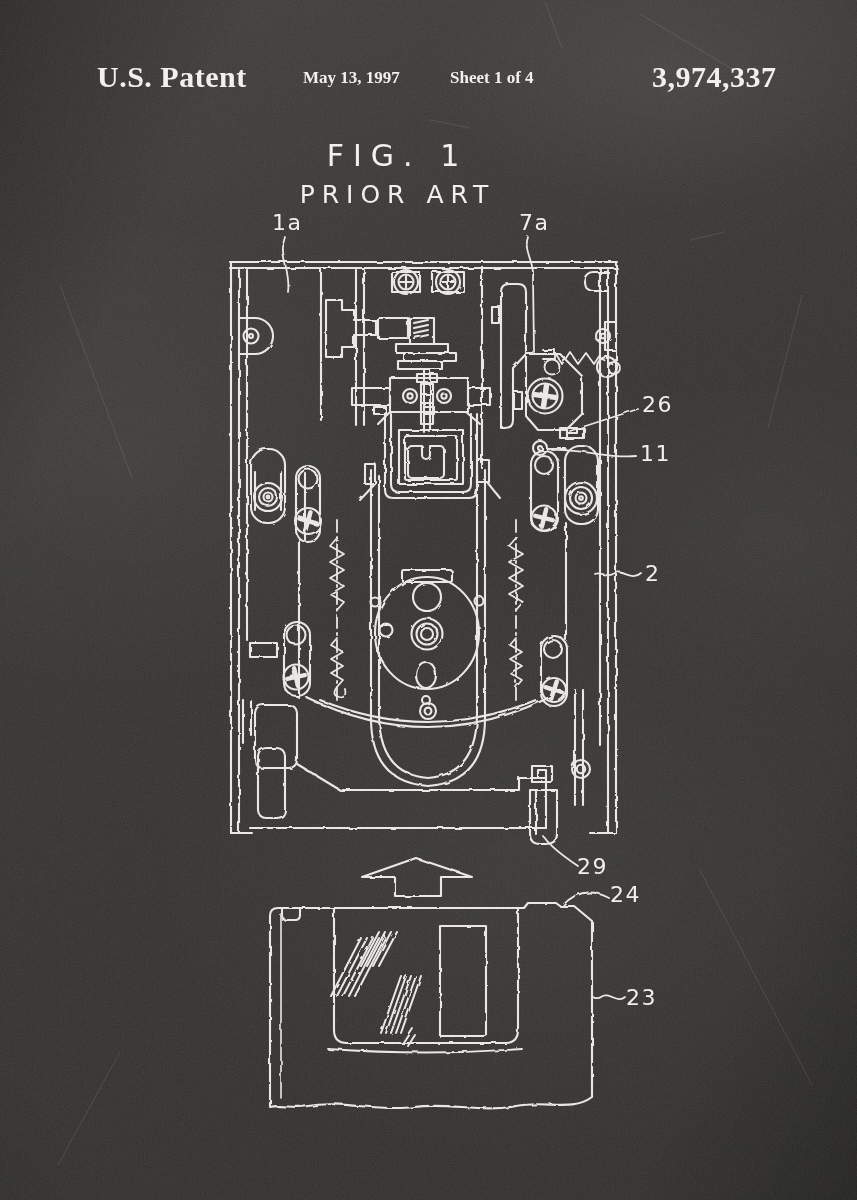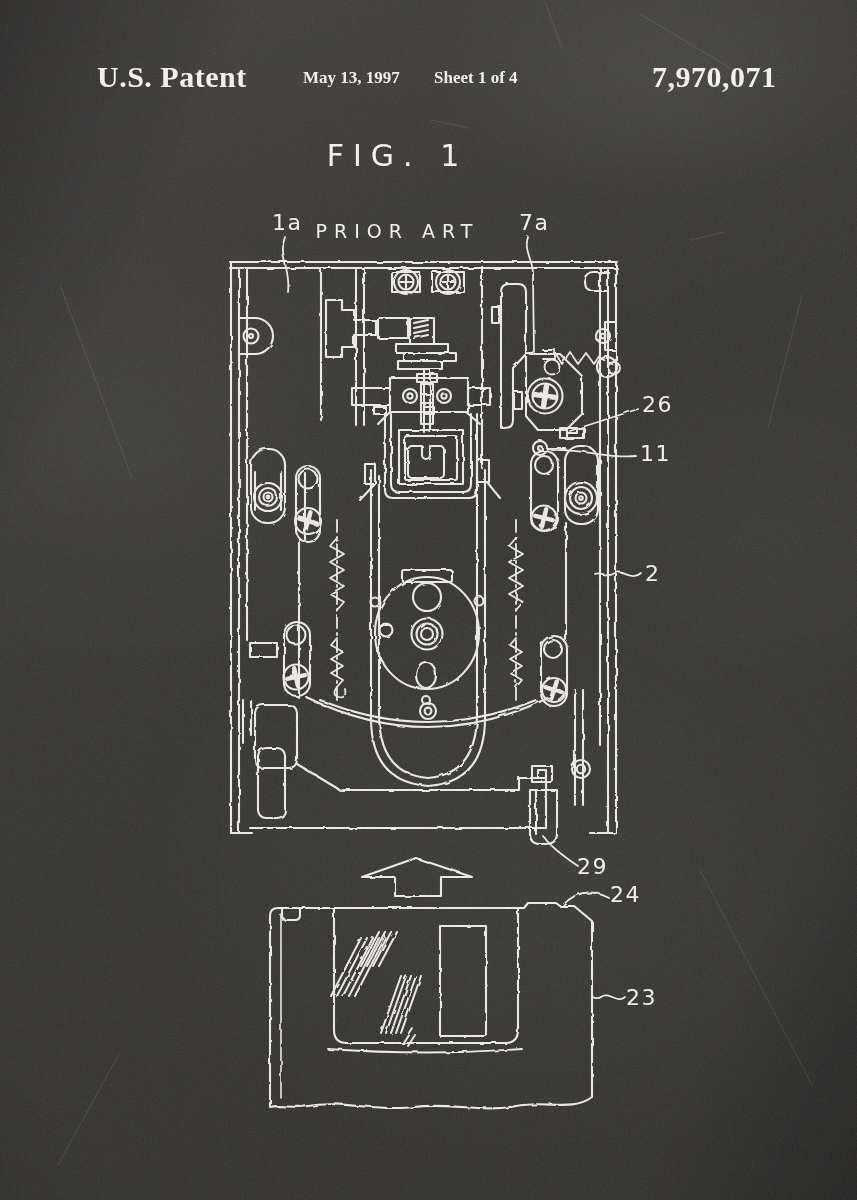--- a/index.html
+++ b/index.html
@@ -16,37 +16,37 @@
   .vignette{position:absolute;inset:0;pointer-events:none;
     background:radial-gradient(ellipse 120% 115% at 50% 45%, transparent 55%, rgba(0,0,0,0.42) 100%);}
   .corner-shade{position:absolute;inset:0;pointer-events:none;
     background:linear-gradient(115deg, rgba(0,0,0,0.38) 0%, transparent 18%),
                linear-gradient(-65deg, rgba(0,0,0,0.30) 0%, transparent 16%);}
   .hdr{position:absolute;color:var(--chalk,#f1efeb);font-family:"Liberation Serif", serif;font-weight:bold;white-space:nowrap;text-align:center;}
   .hdr.big{font-size:30px;letter-spacing:0.5px;}
   .hdr.small{font-size:17px;}
   #h-title{left:97px;top:60px;}
   #h-date{left:303px;top:68px;}
-  #h-sheet{left:434px;top:68px;}
+  #h-sheet{left:450px;top:68px;}
   #h-number{left:652px;top:60px;}
   .figblock{position:absolute;left:0;right:70px;text-align:center;color:var(--chalk,#f1efeb);padding-left:8px;}
   #fig-title{top:138px;font-size:30px;letter-spacing:9px;}
-  #fig-caption{top:180px;font-size:19px;letter-spacing:7px;margin-top:40px;}
+  #fig-caption{top:180px;font-size:25px;letter-spacing:7px;}
   svg text{fill:var(--chalk,#f1efeb);font-family:"DejaVu Sans", sans-serif;letter-spacing:1.5px;}
 </style>
 </head>
 <body>
 
 <div class="vignette"></div>
 <div class="corner-shade"></div>
 
 <div id="h-title" class="hdr big">U.S. Patent</div>
 <div id="h-date" class="hdr small">May 13, 1997</div>
 <div id="h-sheet" class="hdr small">Sheet 1 of 4</div>
-<div id="h-number" class="hdr big">7,970,071</div>
+<div id="h-number" class="hdr big">3,974,337</div>
 
 <div id="fig-title" class="figblock">FIG. 1</div>
 <div id="fig-caption" class="figblock">PRIOR ART</div>
 
 <svg width="857" height="1200" viewBox="0 0 857 1200" style="position:absolute;inset:0;">
   <defs>
     <filter id="chalk" x="-5%" y="-5%" width="110%" height="110%">
       <feTurbulence type="fractalNoise" baseFrequency="0.09" numOctaves="2" seed="7" result="n"></feTurbulence>
       <feDisplacementMap in="SourceGraphic" in2="n" scale="2.6"></feDisplacementMap>
     </filter>

